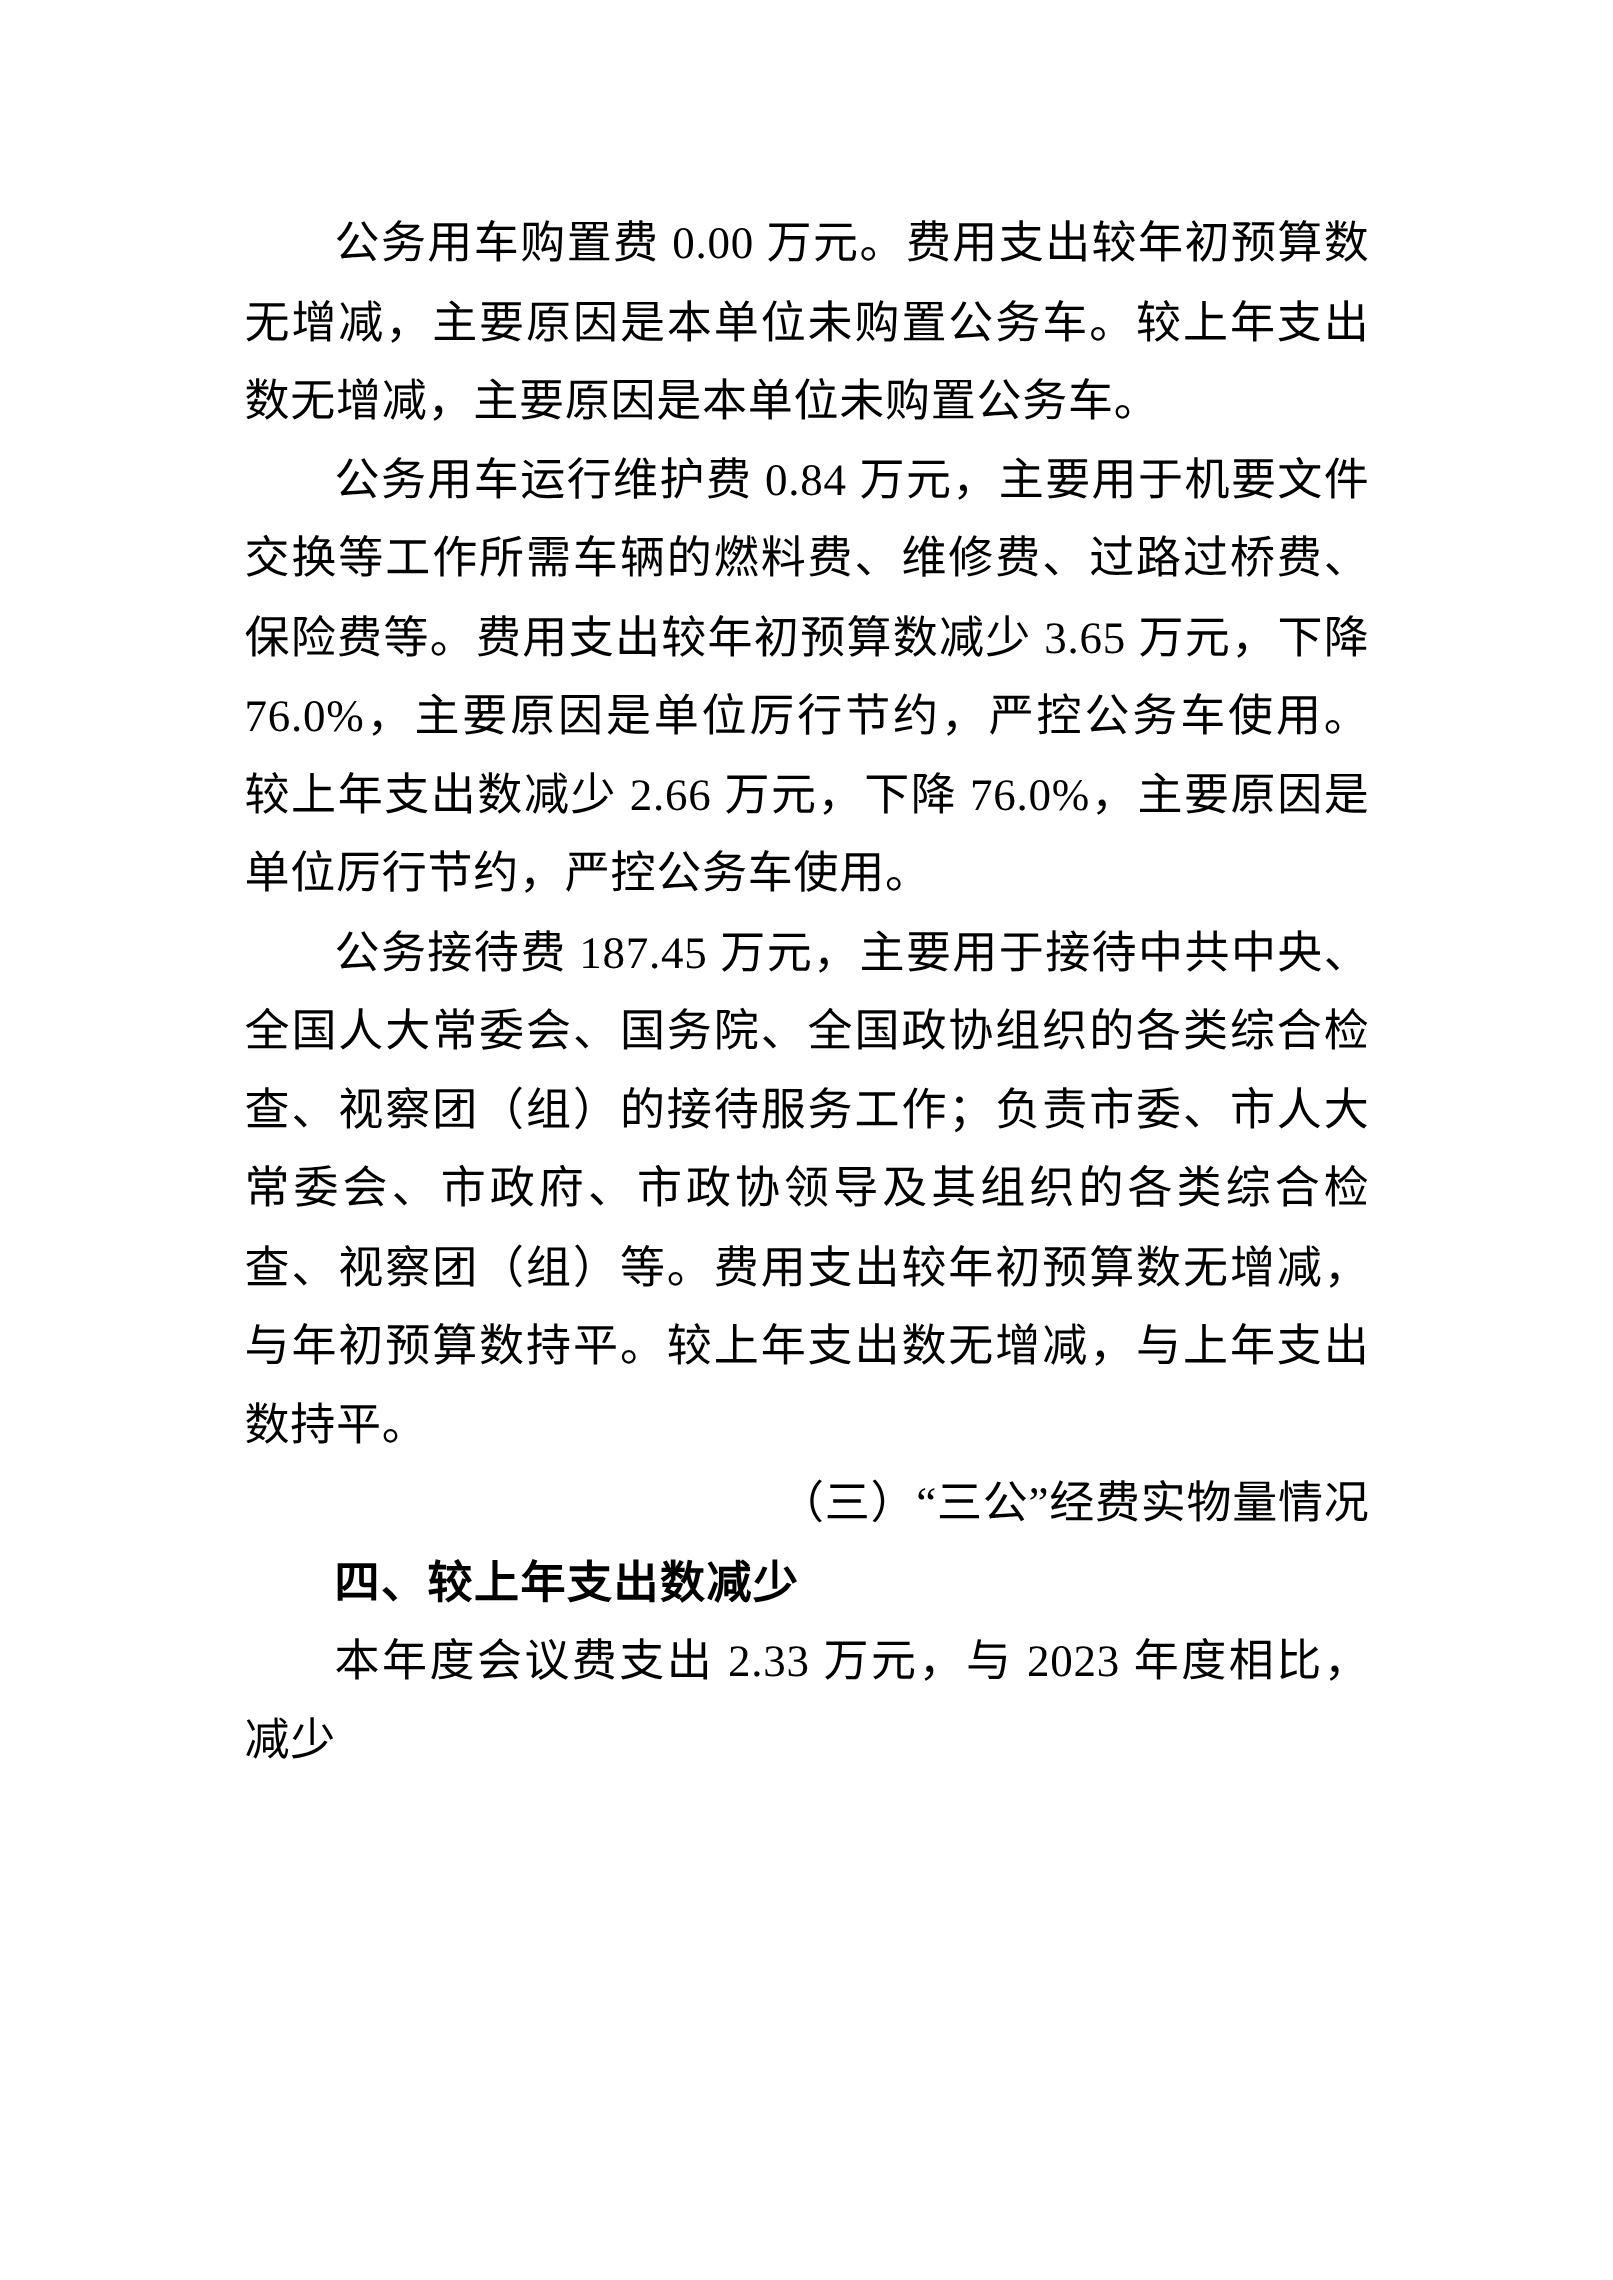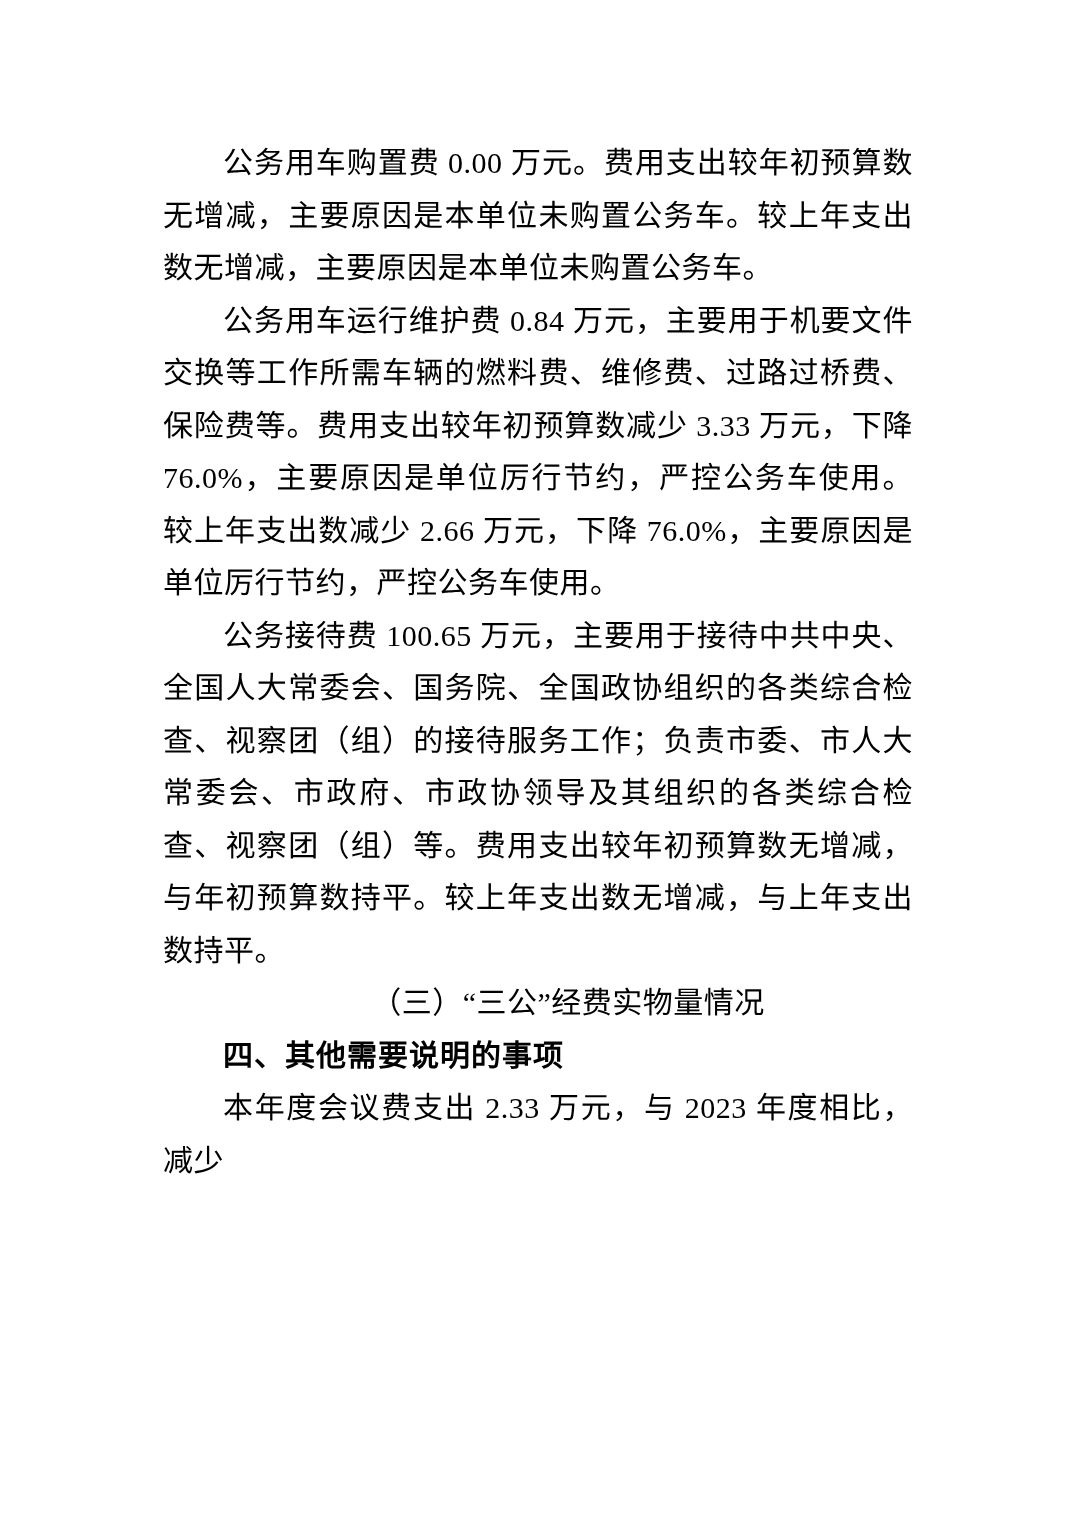--- a/index.html
+++ b/index.html
@@ -40,21 +40,21 @@
     letter-spacing: 0.5px;
     word-break: break-all;
   }
   .para.body {
     font-family: "Liberation Serif", "DejaVu Serif", serif;
     font-weight: 400;
   }
   .para.subheading {
     font-family: "Liberation Serif", "DejaVu Serif", serif;
     font-weight: 400;
-    text-align: center;
+    text-align: right;
   }
   .para.heading {
     font-family: "Liberation Sans", "DejaVu Sans", sans-serif;
     font-weight: 700;
     text-align: left;
     letter-spacing: 1px;
   }
   .footer {
     position: absolute;
     top: 1396px;
@@ -67,20 +67,20 @@
     color: #222222;
     letter-spacing: 6px;
   }
 </style>
 </head>
 <body>
 
 <div class="page">
   <div class="content">
     <p class="para body">公务用车购置费 0.00 万元。费用支出较年初预算数无增减，主要原因是本单位未购置公务车。较上年支出数无增减，主要原因是本单位未购置公务车。</p>
-    <p class="para body">公务用车运行维护费 0.84 万元，主要用于机要文件交换等工作所需车辆的燃料费、维修费、过路过桥费、保险费等。费用支出较年初预算数减少 3.33 万元，下降 76.0%，主要原因是单位厉行节约，严控公务车使用。较上年支出数减少 2.66 万元，下降 76.0%，主要原因是单位厉行节约，严控公务车使用。</p>
-    <p class="para body">公务接待费 100.65 万元，主要用于接待中共中央、全国人大常委会、国务院、全国政协组织的各类综合检查、视察团（组）的接待服务工作；负责市委、市人大常委会、市政府、市政协领导及其组织的各类综合检查、视察团（组）等。费用支出较年初预算数无增减，与年初预算数持平。较上年支出数无增减，与上年支出数持平。</p>
+    <p class="para body">公务用车运行维护费 0.84 万元，主要用于机要文件交换等工作所需车辆的燃料费、维修费、过路过桥费、保险费等。费用支出较年初预算数减少 3.65 万元，下降 76.0%，主要原因是单位厉行节约，严控公务车使用。较上年支出数减少 2.66 万元，下降 76.0%，主要原因是单位厉行节约，严控公务车使用。</p>
+    <p class="para body">公务接待费 187.45 万元，主要用于接待中共中央、全国人大常委会、国务院、全国政协组织的各类综合检查、视察团（组）的接待服务工作；负责市委、市人大常委会、市政府、市政协领导及其组织的各类综合检查、视察团（组）等。费用支出较年初预算数无增减，与年初预算数持平。较上年支出数无增减，与上年支出数持平。</p>
     <p class="para subheading">（三）“三公”经费实物量情况</p>
-    <p class="para heading">四、其他需要说明的事项</p>
+    <p class="para heading">四、较上年支出数减少</p>
     <p class="para body">本年度会议费支出 2.33 万元，与 2023 年度相比，减少</p>
   </div>
   <div class="footer">- 6 -</div>
 </div>
 
 </body></html>

